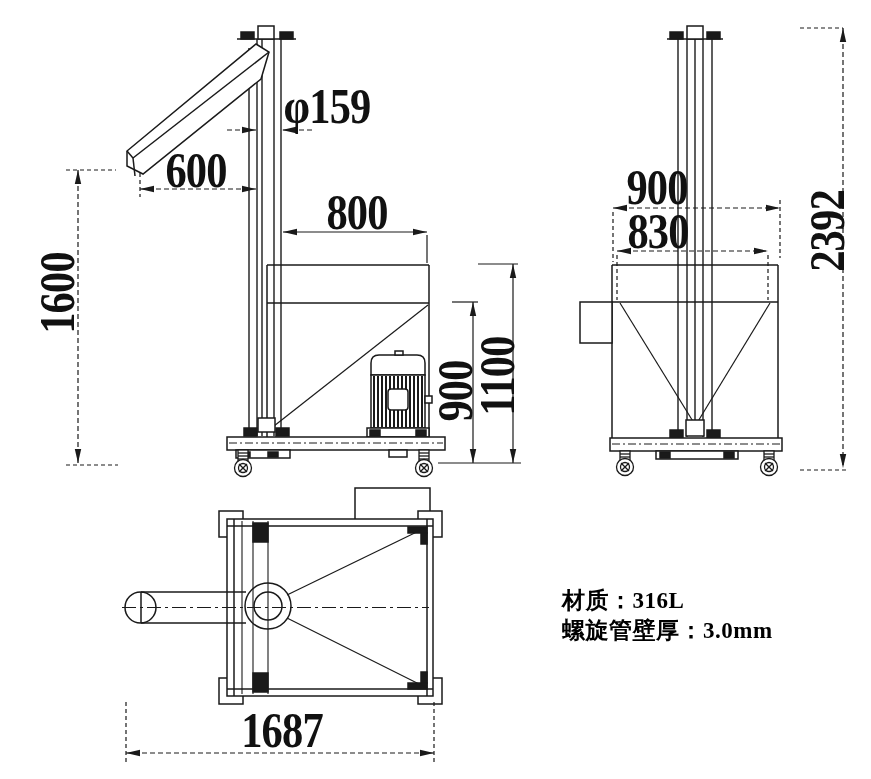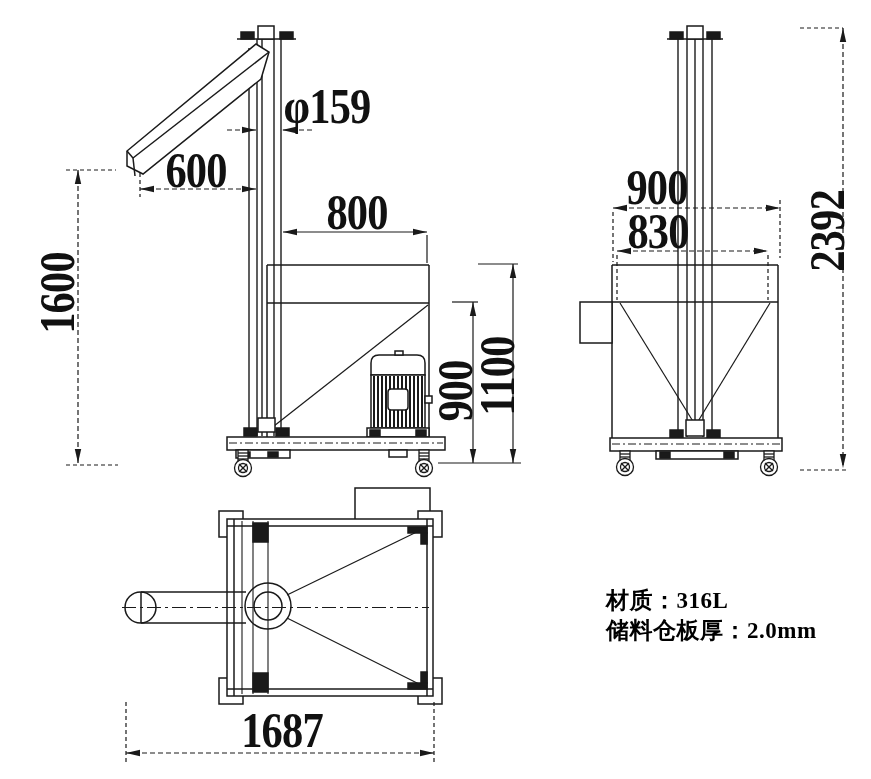--- a/index.html
+++ b/index.html
@@ -4,21 +4,21 @@
 <style>
   html,body{margin:0;padding:0;background:#fff;}
   #sheet{position:relative;width:871px;height:779px;background:#fff;overflow:hidden;
          font-family:"Liberation Serif", serif;}
   #sheet svg{position:absolute;left:0;top:0;}
   .dim{position:absolute;color:#111;font-weight:600;font-size:50px;line-height:1;
        letter-spacing:-1px;white-space:nowrap;
        transform:translate(-50%,-50%) scaleX(0.85);}
   .dim.rot{transform:translate(-50%,-50%) rotate(-90deg) scaleX(0.85);}
   .specs{position:absolute;left:562px;top:586px;color:#000;font-weight:700;
-         font-size:23px;line-height:29.5px;letter-spacing:0.5px;white-space:nowrap;margin-left:44px;}
+         font-size:23px;line-height:29.5px;letter-spacing:0.5px;white-space:nowrap;}
   .specs div{height:29.5px;}
 </style>
 </head>
 <body>
 
 <div id="sheet">
 
 <svg width="871" height="779" viewBox="0 0 871 779" stroke="#1a1a1a" fill="none" stroke-width="1.5">
   <defs>
     <marker id="ae" viewBox="0 0 14 8" refX="14" refY="4" markerWidth="14" markerHeight="8" orient="auto" markerUnits="userSpaceOnUse">
@@ -280,16 +280,16 @@
 <span class="dim rot" style="left:57px;top:293px">1600</span>
 <span class="dim rot" style="left:455px;top:391px">900</span>
 <span class="dim rot" style="left:497px;top:376px">1100</span>
 <span class="dim" style="left:657px;top:187px">900</span>
 <span class="dim" style="left:658px;top:231px">830</span>
 <span class="dim rot" style="left:827px;top:231px">2392</span>
 <span class="dim" style="left:282px;top:730px">1687</span>
 
 <div class="specs">
   <div>材质：316L</div>
-  <div>储料仓板厚：2.0mm</div>
+  <div>螺旋管壁厚：3.0mm</div>
 </div>
 
 </div>
 
 </body></html>

